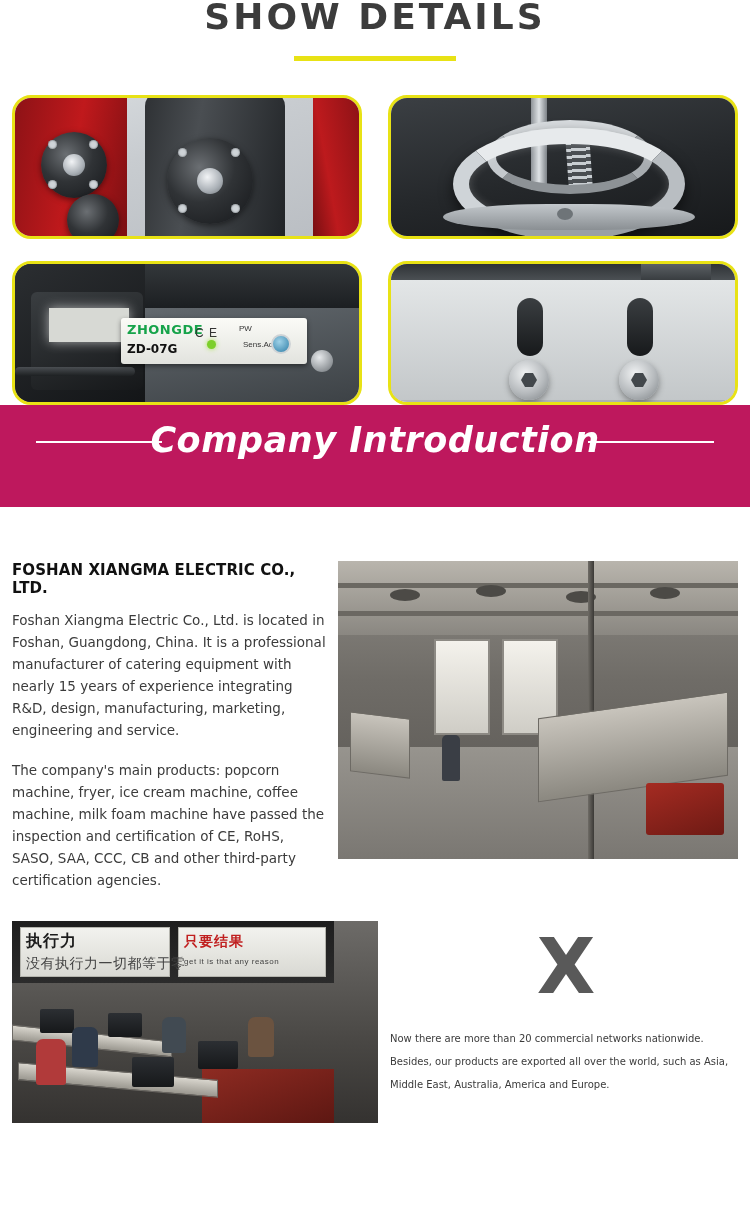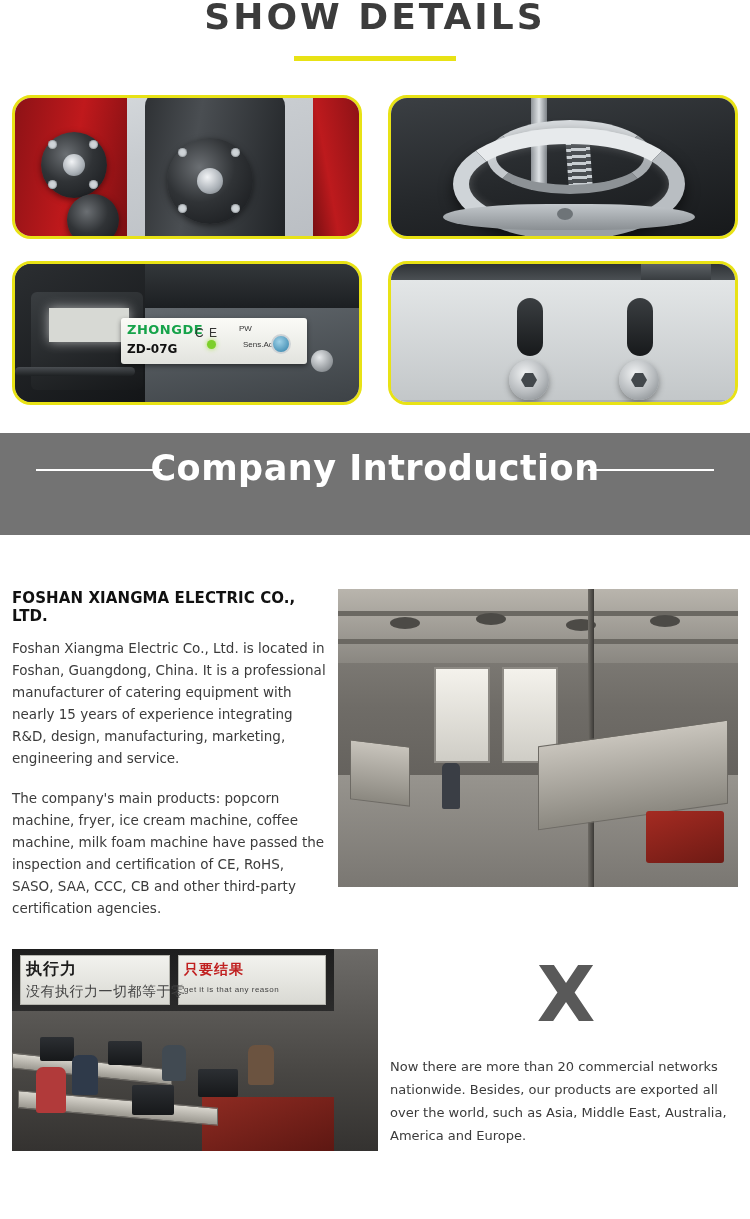--- a/index.html
+++ b/index.html
@@ -232,26 +232,26 @@
   .p4 .b2 { left:228px; top:96px; }
   .p4 .b2i { left:240px; top:108px; }
   .p4 .tabtop {
     position:absolute; right:24px; top:0; width:70px; height:22px;
     background: linear-gradient(180deg,#5b6064,#2c3033);
     border-radius: 0 0 6px 6px;
   }
 
   
   .company-banner {
-    margin-top: 28px;
     width: 750px;
     height: 102px;
-    background: #737373;
+    background: #be185d;
     position: relative;
     text-align: center;
+    font-style: italic;
   }
   .company-banner .cb-title {
     font-family: "DejaVu Sans", sans-serif;
     font-size: 35px;
     font-weight: 700;
     color: #ffffff;
     letter-spacing: .5px;
     line-height: 1;
     padding-top: 18px;
     position: relative;
@@ -457,21 +457,21 @@
     font-family: "DejaVu Sans", sans-serif;
     font-size: 72px;
     font-weight: 700;
     color: #4b4b4b;
     line-height: 1;
     margin-left: 8px;
     letter-spacing: 2px;
   }
   .brand-text {
     font-family: "DejaVu Sans", sans-serif;
-    font-size: 13px;
+    font-size: 10px;
     line-height: 23px;
     color: #3b3b3b;
     margin: 14px 0 0 0;
   }
 </style>
 </head>
 <body>
 
 <div class="show-details-head">
   <h1 class="show-details-title">SHOW DETAILS</h1>

